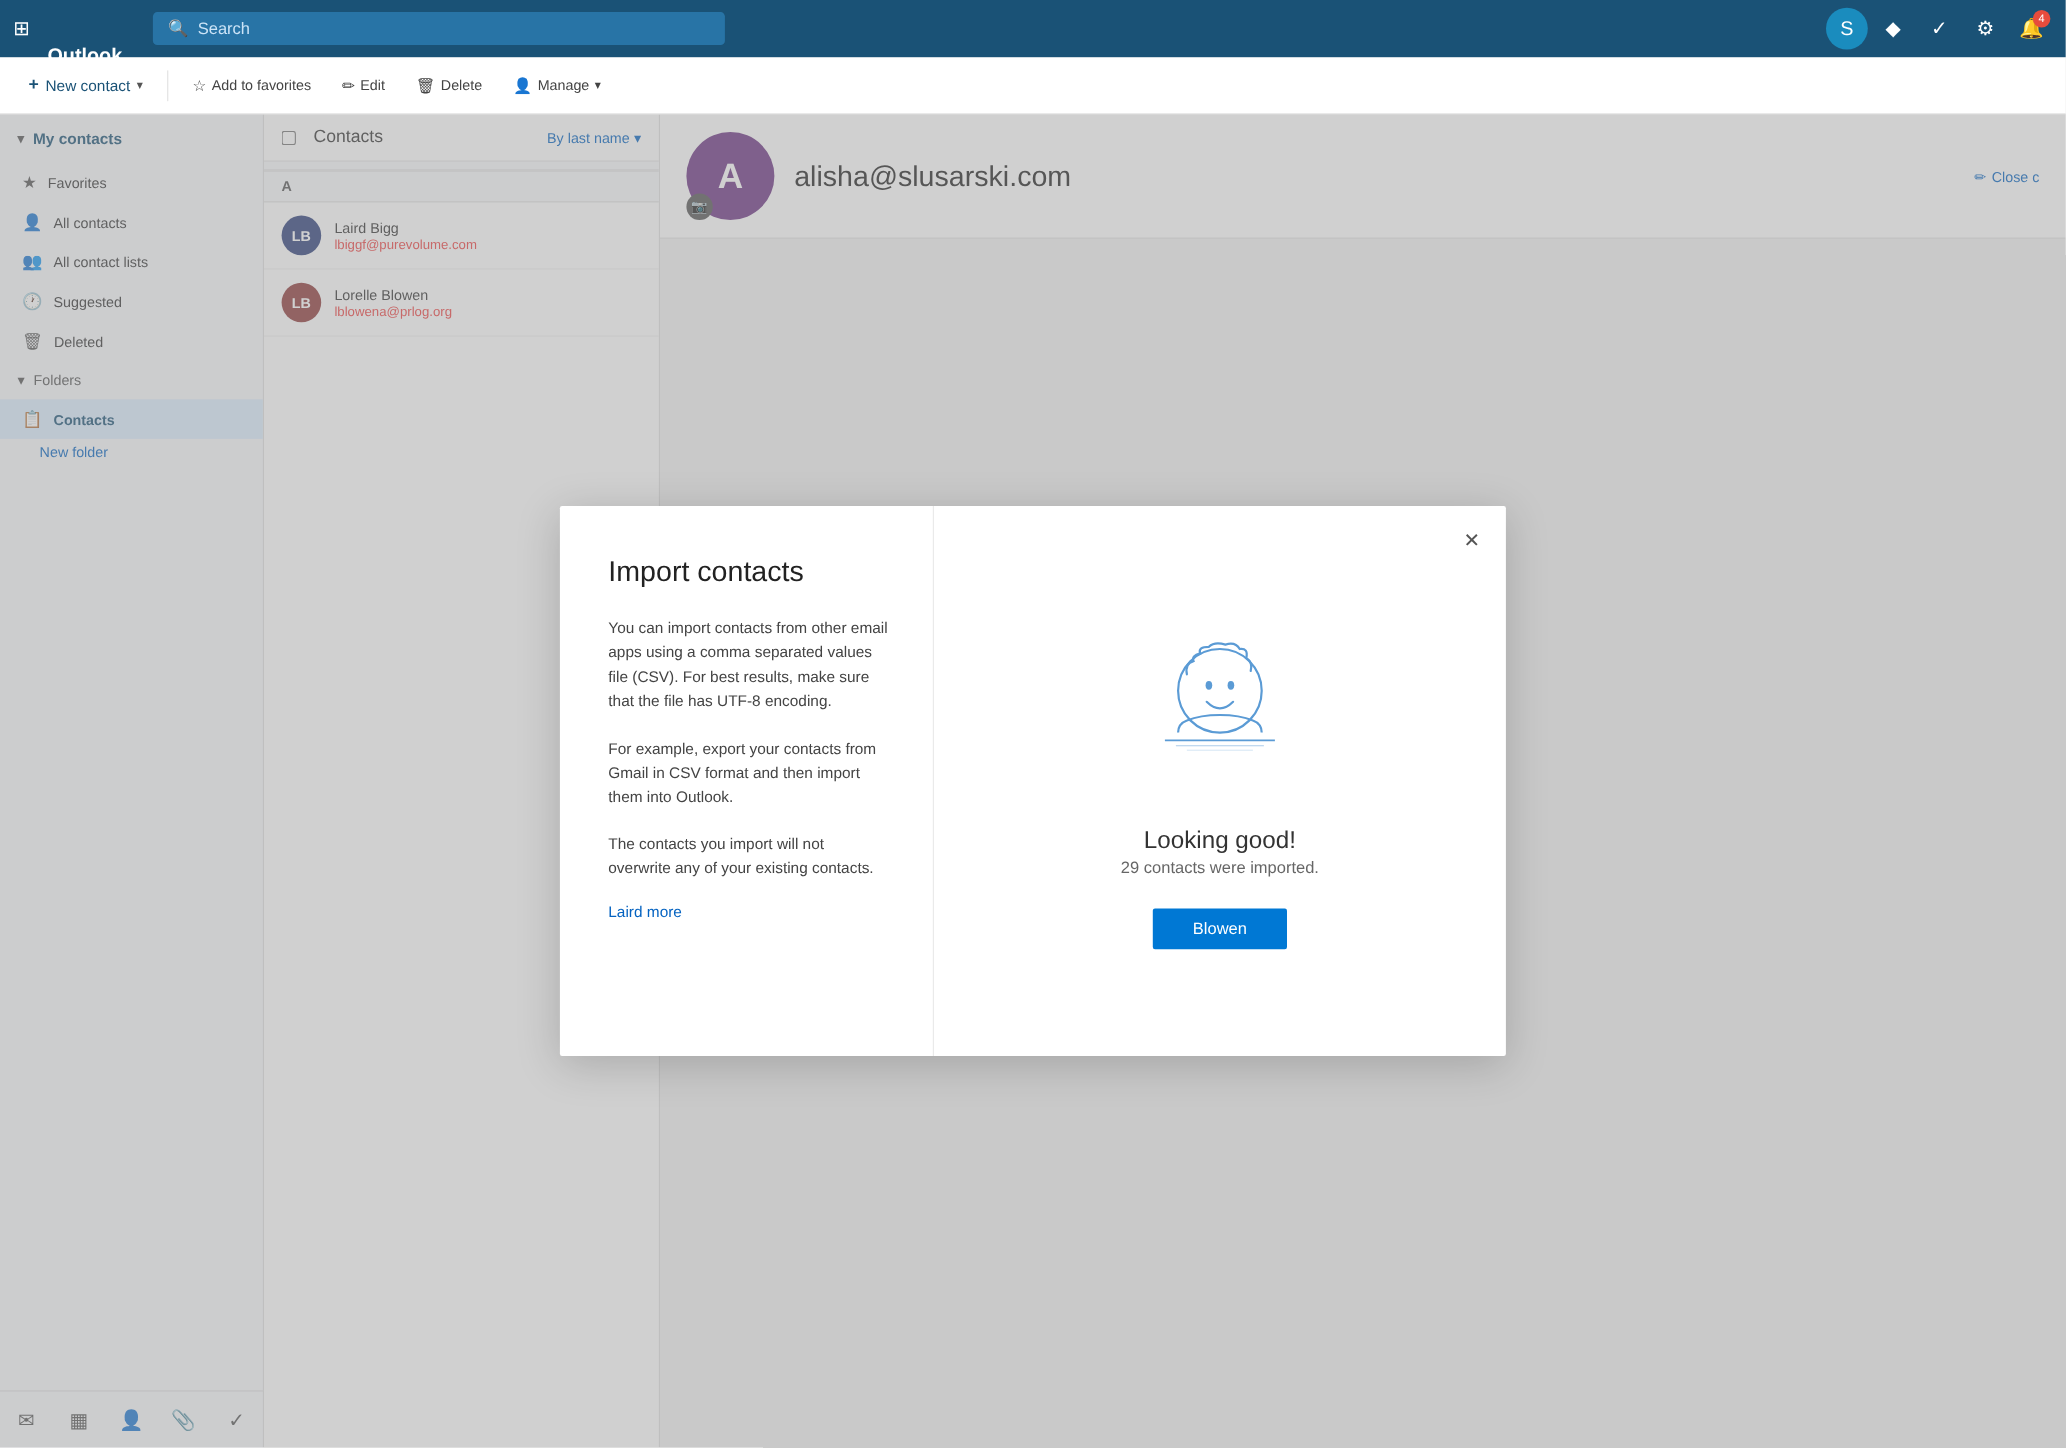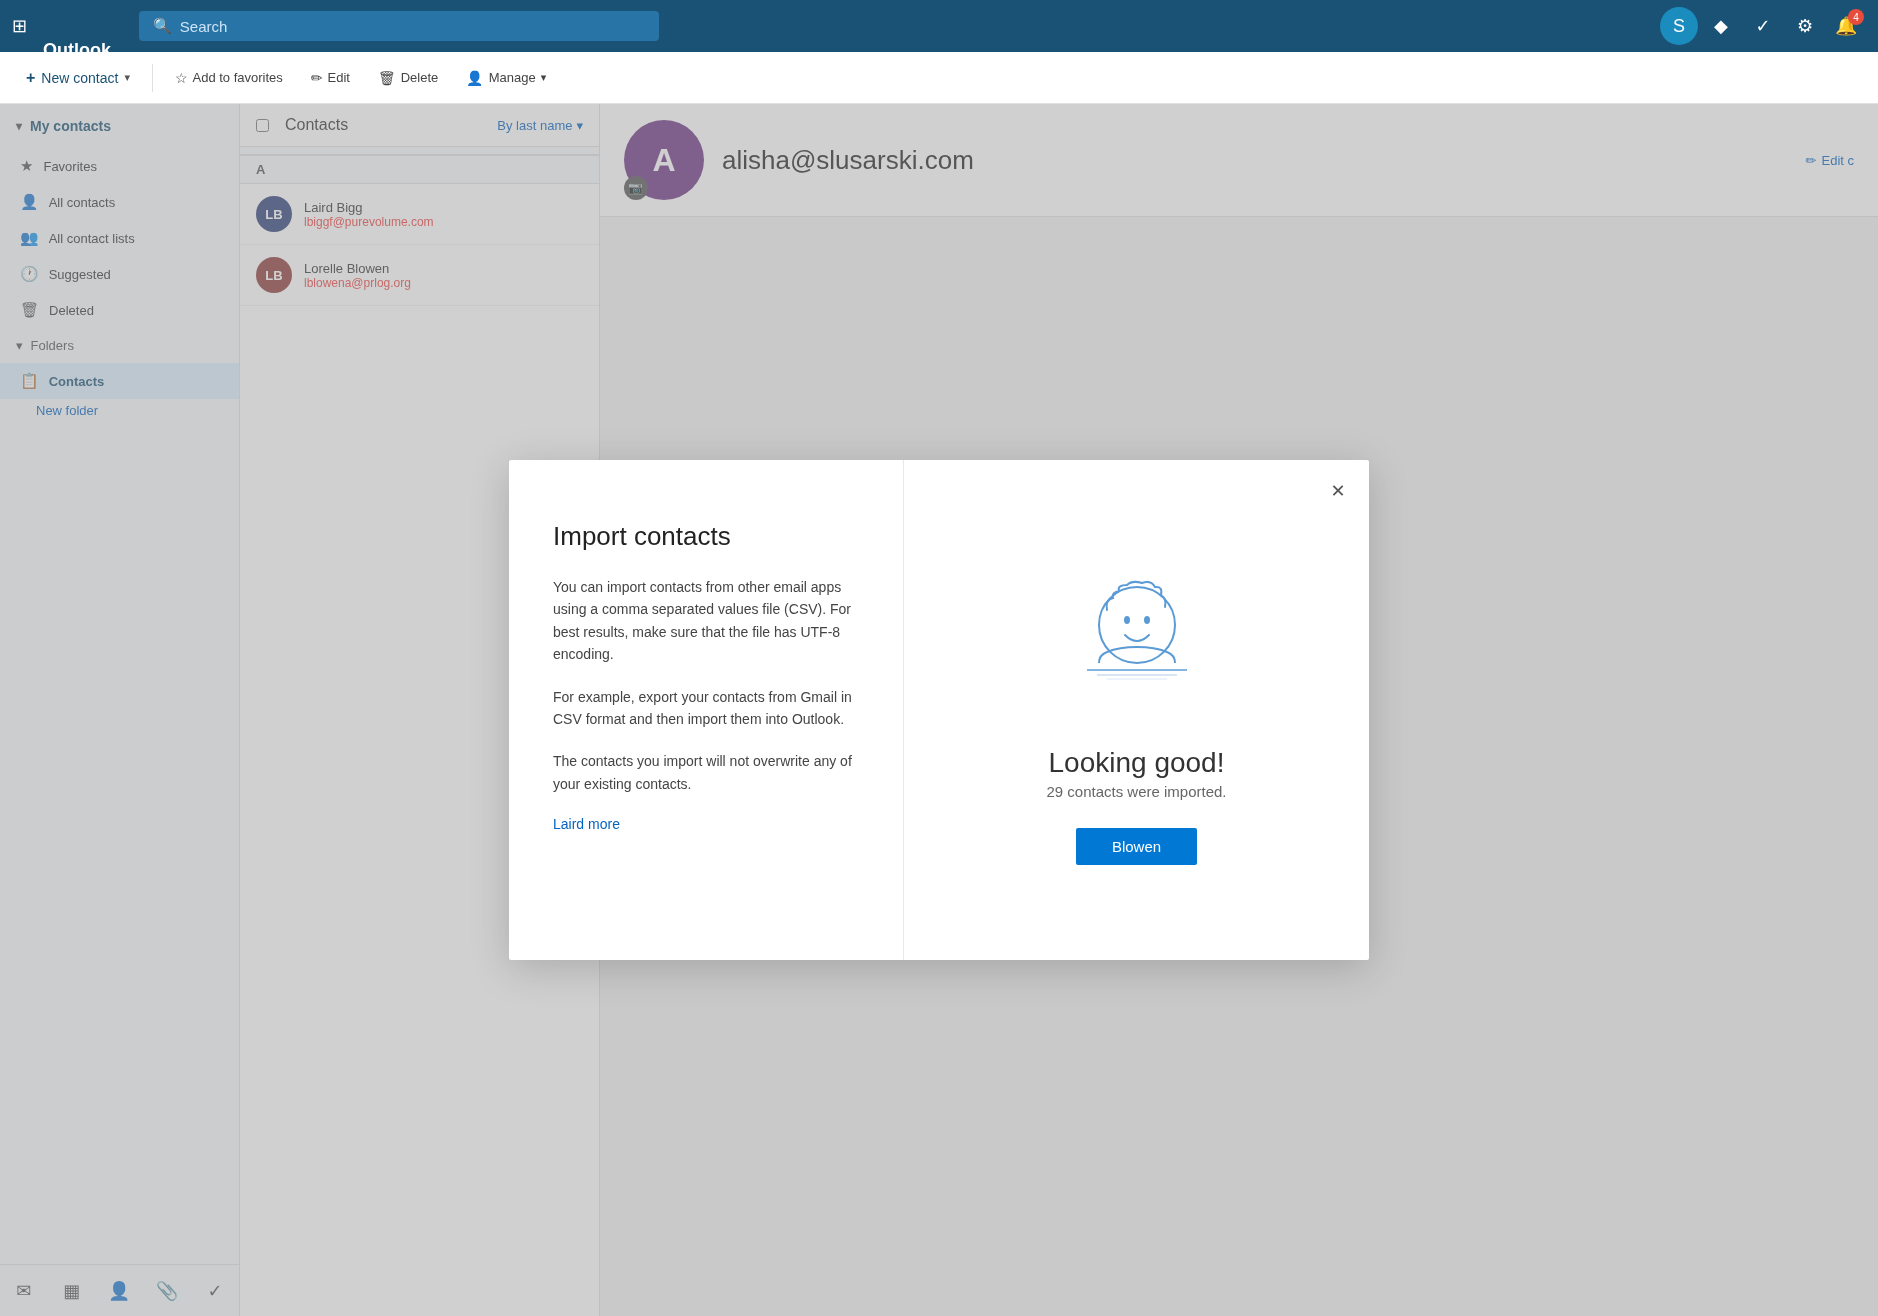--- a/index.html
+++ b/index.html
@@ -120,35 +120,35 @@
       position: absolute; top: 0; left: 0; width: 100%; height: 100%;
       background: rgba(150,150,150,0.45); z-index: 100; display: flex; align-items: center; justify-content: center;
     }
 
     
     .modal {
       background: #fff; width: 860px; min-height: 500px; border-radius: 2px;
       display: flex; box-shadow: 0 8px 40px rgba(0,0,0,0.18); position: relative;
     }
     .modal-left {
-      width: 395px; flex-shrink: 0; padding: 61px 40px 40px 44px; border-right: 1px solid #e8e8e8;
+      width: 340px; flex-shrink: 0; padding: 44px 40px 40px 44px; border-right: 1px solid #e8e8e8;
     }
     .modal-title { font-size: 26px; color: #222; font-weight: 300; margin-bottom: 24px; }
     .modal-body-text { font-size: 14px; color: #444; line-height: 1.6; margin-bottom: 20px; }
     .modal-learn-more { color: #0563c1; font-size: 14px; cursor: pointer; text-decoration: none; }
     .modal-right {
       flex: 1; display: flex; flex-direction: column; align-items: center; justify-content: center; padding: 40px;
     }
     .modal-close {
       position: absolute; top: 16px; right: 16px; width: 30px; height: 30px;
       display: flex; align-items: center; justify-content: center;
       cursor: pointer; color: #555; font-size: 18px; border-radius: 3px;
     }
     .modal-illustration { margin-bottom: 28px; }
-    .modal-success-title { font-size: 28px; color: #333; font-weight: 400; margin-bottom: 4px; }
+    .modal-success-title { font-size: 22px; color: #333; font-weight: 400; margin-bottom: 4px; }
     .modal-success-sub { font-size: 15px; color: #666; margin-bottom: 28px; }
     .modal-close-btn {
       background: #0078d4; color: #fff; border: none; border-radius: 2px;
       padding: 10px 36px; font-size: 15px; cursor: pointer; font-weight: 500;
     }
 
     
     .bottom-nav {
       position: absolute; bottom: 0; left: 0; width: 240px; height: 52px;
       background: #f7f9fc; border-top: 1px solid #e0e0e0; border-right: 1px solid #e0e0e0;
@@ -278,21 +278,21 @@
 
   <div class="detail-pane">
     <div class="detail-top">
       <div class="detail-avatar">
         <span>A</span>
         <div class="detail-avatar-camera">📷</div>
       </div>
       <span class="detail-email">alisha@slusarski.com</span>
       <div class="detail-edit-btn">
         <span>✏</span>
-        <span>Edit c</span>
+        <span>Close c</span>
       </div>
     </div>
   </div>
 
   <div class="bottom-nav">
     <div class="bottom-nav-btn">✉</div>
     <div class="bottom-nav-btn">▦</div>
     <div class="bottom-nav-btn" style="color:#0563c1;">👤</div>
     <div class="bottom-nav-btn">📎</div>
     <div class="bottom-nav-btn">✓</div>

